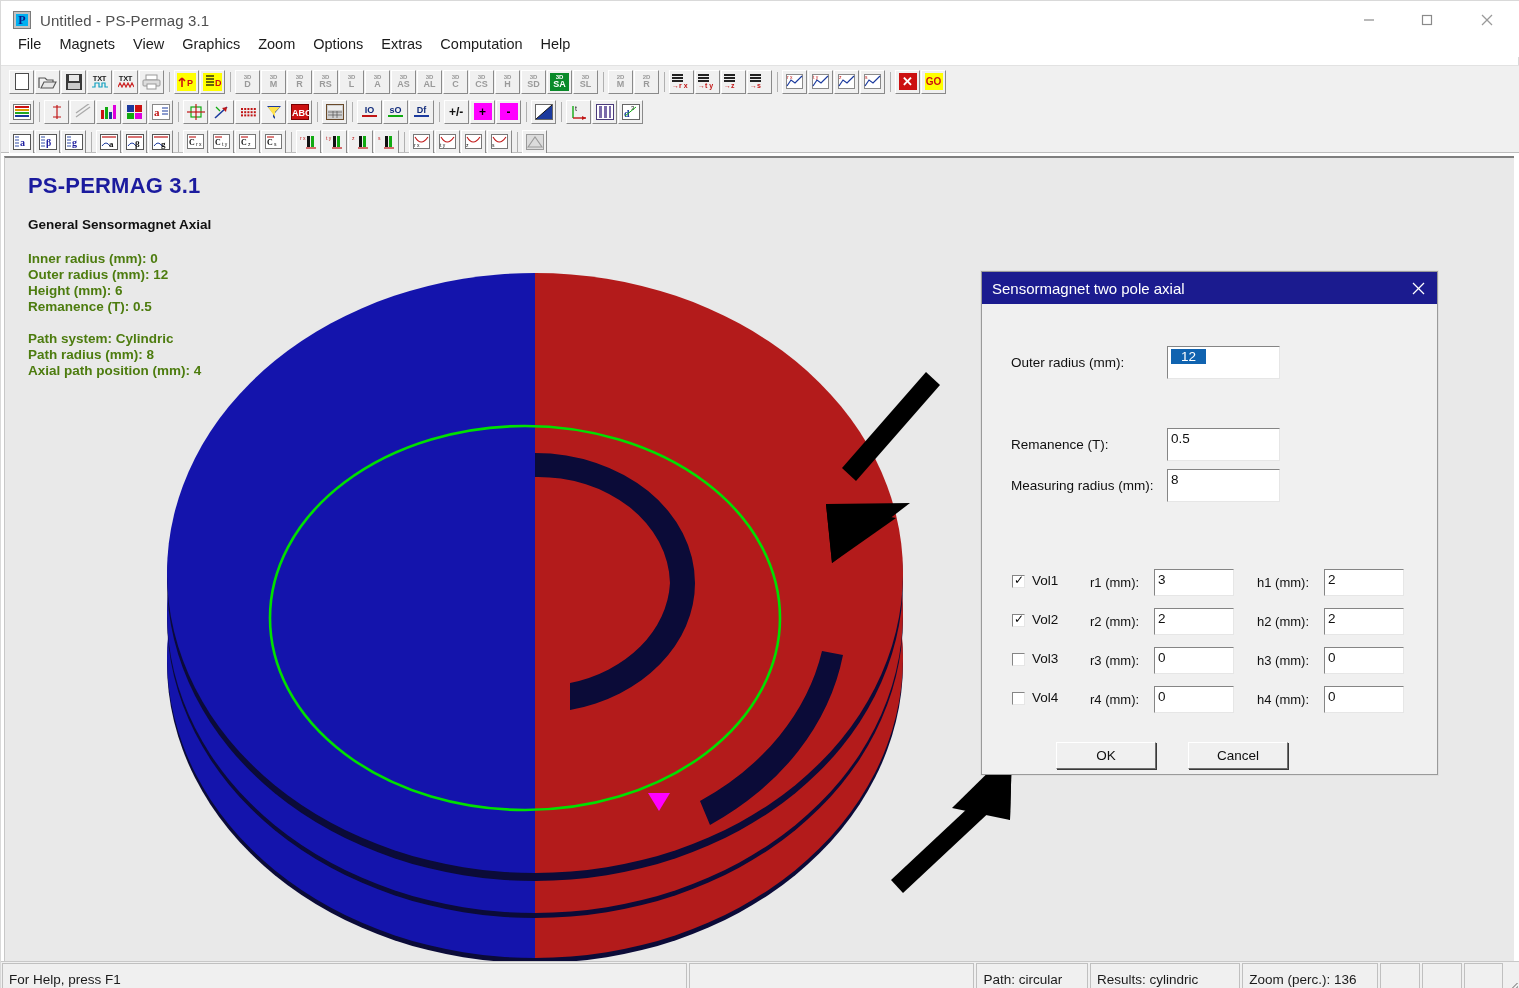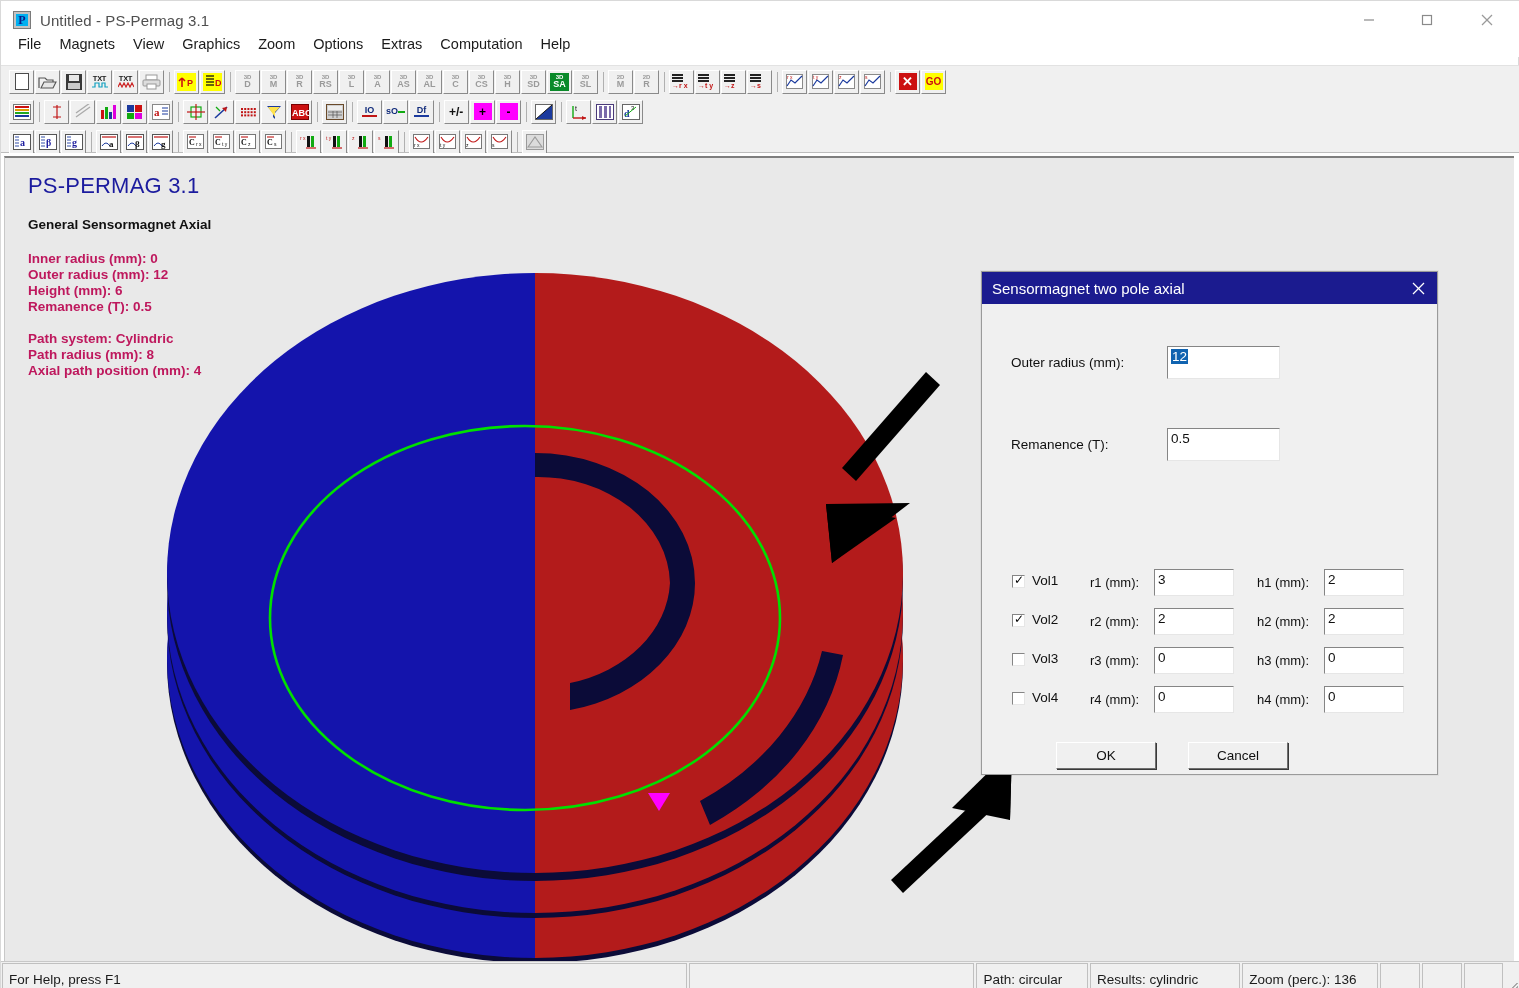--- a/index.html
+++ b/index.html
@@ -134,29 +134,29 @@
     border-left: 1px solid #c8c8c8;
   }
   #canvas {
     position: absolute; left: 5px; top: 5px; width: 1470px; height: 800px;
     background: #e9e9e9; overflow: hidden;
   }
 
   
   #info { position: absolute; left: 18px; top: 10px; }
   #info h1 {
-    margin: 0 0 18px 0; font-size: 22px; font-weight: normal;
+    margin: 0 0 18px 0; font-size: 22px; font-weight: bold;
     color: #1b1b9e; letter-spacing: .2px;
     font-family: "Liberation Sans", sans-serif;
   }
   #info .sub {
     font-size: 13.5px; font-weight: bold; color: #111111; margin-bottom: 19px;
   }
   #info .line {
-    font-size: 13.5px; font-weight: bold; color: #be185d; line-height: 16px;
+    font-size: 13.5px; font-weight: bold; color: #4d7c0f; line-height: 16px;
   }
   #info .grp2 { margin-top: 16px; }
 
   
   #legend {
     position: absolute; left: 22px; bottom: 18px; width: 1200px;
     display: flex; align-items: center;
   }
   .leg { font-size: 13px; font-weight: bold; white-space: nowrap; }
   #leg0 { width: 149px; }
@@ -228,21 +228,21 @@
     background: #ffffff;
     border-top: 1.5px solid #858585;
     border-left: 1.5px solid #858585;
     border-right: 1px solid #e6e6e6;
     border-bottom: 1px solid #e6e6e6;
     font-size: 13.5px; color: #101010;
     padding: 2px 0 0 3px;
     overflow: hidden;
   }
   .fbox .sel {
-    background: #1063b0; color: #ffffff; padding: 0 1px;
+    background: #1063b0; color: #ffffff; padding: 0 10px;
   }
   .fbig { width: 113px; height: 33px; left: 185px; }
   .vrow { position: absolute; left: 0; width: 457px; height: 38px; }
   .cbox {
     position: absolute; left: 30px; top: 9px;
     width: 13px; height: 13px; background: #ffffff;
     border-top: 1.5px solid #858585; border-left: 1.5px solid #858585;
     border-right: 1px solid #e6e6e6; border-bottom: 1px solid #e6e6e6;
   }
   .cbox .tick {
@@ -667,21 +667,21 @@
           </svg>
         </div>
         <div class="tsep"></div>
         <div class="tbtn raised">
           <div class="tico" style="flex-direction:column">
             <span class="lblbigb">IO</span>
             <div style="width:15px;height:2px;background:#c01515"></div>
           </div>
         </div>
         <div class="tbtn raised">
-          <div class="tico" style="flex-direction:row">
+          <div class="tico" style="flex-direction:column">
             <span class="lblbigb">sO</span>
             <div style="width:15px;height:2px;background:#11aa11"></div>
           </div>
         </div>
         <div class="tbtn raised">
           <div class="tico" style="flex-direction:column">
             <span class="lblbigb">Df</span>
             <div style="width:15px;height:2px;background:#1b3a9e"></div>
           </div>
         </div>
@@ -1022,20 +1022,24 @@
     <div id="dlg-body">
 
       <div class="frow" style="top:40px">
         <div class="flabel">Outer radius (mm):</div>
         <div class="fbox fbig"><span class="sel">12</span></div>
       </div>
       <div class="frow" style="top:122px">
         <div class="flabel">Remanence (T):</div>
         <div class="fbox fbig">0.5</div>
       </div>
+      <div class="frow" style="top:163px">
+        <div class="flabel">Measuring radius (mm):</div>
+        <div class="fbox fbig">8</div>
+      </div>
 
       <div class="vrow" style="top:262px">
         <div class="cbox">
             <span class="tick">✓</span>
           </div>
         <div class="clabel">Vol1</div>
         <div class="rlabel">r1 (mm):</div>
         <div class="fbox rbox">3</div>
         <div class="hlabel">h1 (mm):</div>
         <div class="fbox hbox">2</div>

